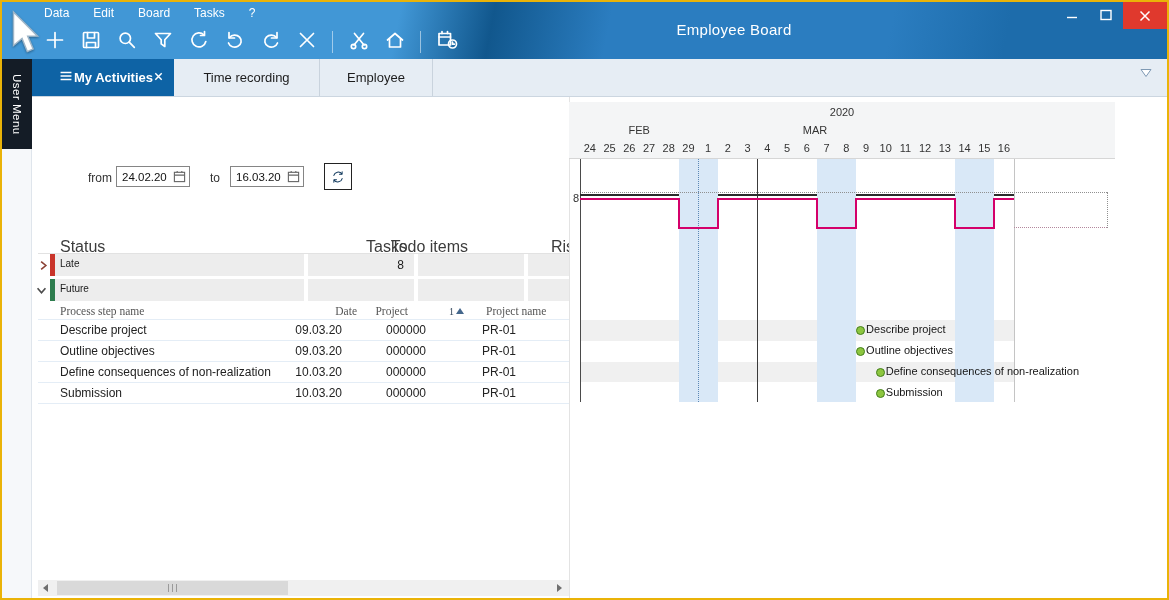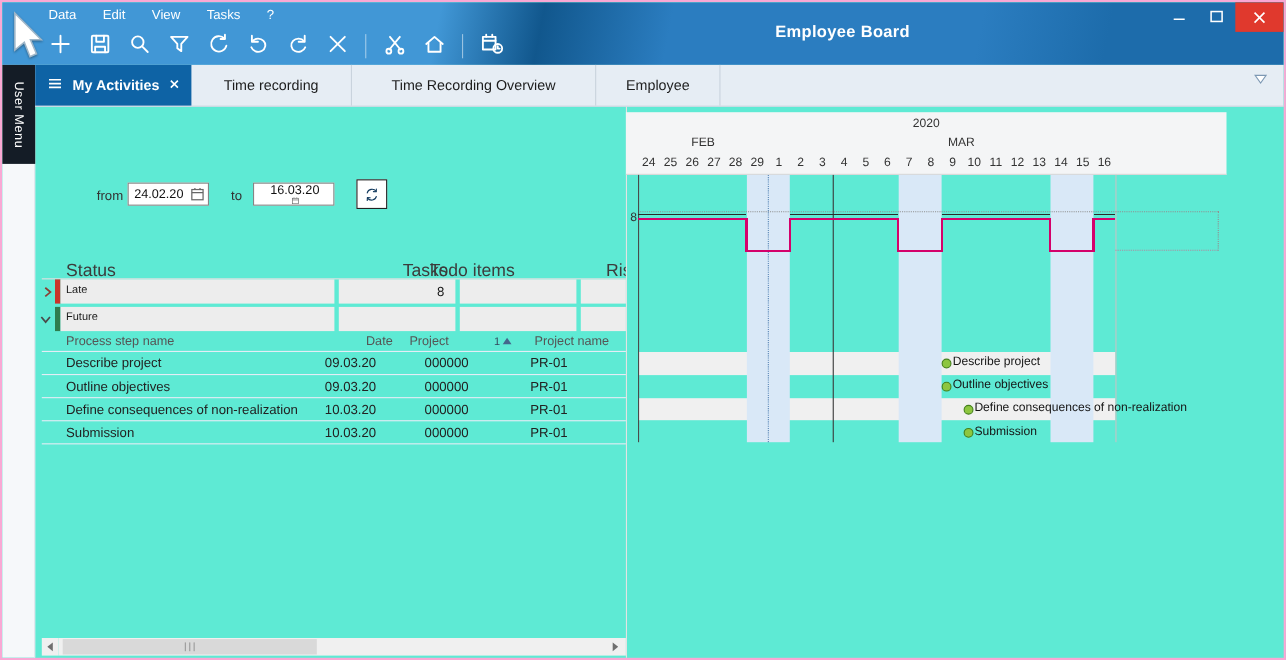--- a/index.html
+++ b/index.html
@@ -1,55 +1,55 @@
 <!DOCTYPE html>
 <html><head>
 <meta charset="utf-8">
 <style>
   html,body{margin:0;padding:0;background:#6b6b6b;}
   #win{
     position:relative;width:1169px;height:600px;margin:0 auto;
-    background:#5eead4;border:2px solid #f9a8d4;box-sizing:border-box;
+    background:#ffffff;border:2px solid #eab308;box-sizing:border-box;
     overflow:hidden;font-family:"Liberation Sans",sans-serif;
     -webkit-font-smoothing:antialiased;
   }
   .abs{position:absolute;}
   
   .titlebar{
     position:absolute;left:0;top:0;width:100%;height:57px;
     background:linear-gradient(101deg,#4197d6 0%,#4197d6 34%,#11578d 42%,#2b7dc0 52%,#2b7dc0 76%,#1d6cab 86%,#1d6cab 100%);
   }
   .menubar{position:absolute;left:42px;top:4px;display:flex;gap:24px;}
   .menu-item{color:#fff;font-size:12px;cursor:default;}
   .toolbar{position:absolute;left:40px;top:25px;height:30px;display:flex;align-items:center;gap:11px;}
   .tool-btn{width:25px;height:25px;display:flex;align-items:center;justify-content:center;}
   .tool-sep{width:1px;height:22px;background:rgba(255,255,255,.5);margin:0 2px;}
-  .app-title{position:absolute;top:19px;left:764px;transform:translateX(-50%);color:#fff;font-size:15px;font-weight:bold;letter-spacing:.3px;white-space:nowrap;}
+  .app-title{position:absolute;top:19px;left:732px;transform:translateX(-50%);color:#fff;font-size:15px;font-weight:normal;letter-spacing:.3px;white-space:nowrap;}
   .win-controls{position:absolute;top:0;right:0;display:flex;align-items:flex-start;}
   .winbtn{width:34px;height:26px;display:flex;align-items:center;justify-content:center;}
   .winbtn.close{width:44px;height:27px;background:#e0392d;}
   .cursor-svg{position:absolute;left:8px;top:8px;z-index:60;filter:drop-shadow(0 1px 1px rgba(0,0,0,.35));}
   
   .side-strip{position:absolute;left:0;top:57px;width:30px;bottom:0;background:#f6f8fa;border-right:1px solid #dfe5ec;box-sizing:border-box;}
   .user-menu-tab{position:absolute;left:0;top:0;width:30px;height:90px;background:#141c26;display:flex;align-items:center;justify-content:center;}
   .user-menu-tab span{writing-mode:vertical-rl;color:#fff;font-size:11.5px;letter-spacing:.5px;white-space:nowrap;}
   
   .tabbar{position:absolute;left:30px;top:57px;right:0;height:38px;background:#e6edf4;border-bottom:1px solid #ccd6e0;box-sizing:border-box;display:flex;}
   .tab{height:37px;box-sizing:border-box;display:flex;align-items:center;justify-content:center;font-size:13px;color:#1c1c1c;border-right:1px solid #c9d3dd;cursor:default;flex:none;}
-  .tab.active{background:#0e63a5;color:#fff;font-weight:bold;justify-content:space-between;padding:0 10px;border-right:none;}
+  .tab.active{background:#0e63a5;color:#fff;font-weight:bold;justify-content:flex-end;padding:0 10px;border-right:none;}
   .tab-dropdown{position:absolute;right:14px;top:6px;}
   
   .flt-label{position:absolute;font-size:12px;color:#333;}
   .date-input{position:absolute;height:21px;width:74px;border:1px solid #858585;background:#fff;font-size:11.5px;color:#111;display:flex;align-items:center;justify-content:space-between;padding:0 3px 0 5px;box-sizing:border-box;}
   .refresh-btn{position:absolute;left:322px;top:161px;width:28px;height:27px;background:#fff;border:1px solid #222;display:flex;align-items:center;justify-content:center;box-sizing:border-box;}
   .thead-cell{position:absolute;top:236px;font-size:16px;color:#3c3c3c;}
   .group-seg{position:absolute;height:22px;background:#ededed;}
   .group-name{position:absolute;font-size:10px;color:#1b1b1b;}
   .group-count{position:absolute;font-size:12px;color:#1b1b1b;text-align:right;}
-  .subhead{position:absolute;top:303px;font-size:11.5px;color:#555;}
+  .subhead{position:absolute;top:303px;font-size:11.5px;color:#555;font-family:Liberation Serif, serif;}
   .trow{position:absolute;left:36px;width:531px;height:21px;border-bottom:1px solid #e4edf6;box-sizing:border-box;}
   .trow .c{position:absolute;top:3px;font-size:12px;color:#222;white-space:nowrap;}
   .link{color:#0d63a7;}
   .sort-tri{display:inline-block;width:0;height:0;border-left:4px solid transparent;border-right:4px solid transparent;border-bottom:6px solid #44678c;margin-left:2px;vertical-align:1px;}
   
   .sb{position:absolute;top:578px;height:16px;background:#f0f0f0;}
   .sb-arrow{display:flex;align-items:center;justify-content:center;}
   .tri-l{width:0;height:0;border-top:4px solid transparent;border-bottom:4px solid transparent;border-right:5px solid #6f6f6f;}
   .tri-r{width:0;height:0;border-top:4px solid transparent;border-bottom:4px solid transparent;border-left:5px solid #6f6f6f;}
   .sb-thumb{position:absolute;left:55px;top:579px;width:231px;height:14px;background:#d9d9d9;display:flex;align-items:center;justify-content:center;gap:3px;}
@@ -62,21 +62,21 @@
 </style>
 </head>
 <body>
 
 <div id="win">
 
   <div class="titlebar">
     <nav class="menubar" id="menubar">
         <span class="menu-item">Data</span>
         <span class="menu-item">Edit</span>
-        <span class="menu-item">View</span>
+        <span class="menu-item">Board</span>
         <span class="menu-item">Tasks</span>
         <span class="menu-item">?</span>
       </nav>
     <div class="toolbar" id="toolbar">
         <div class="tool-btn">
           <span><svg width="22" height="22" viewBox="0 0 22 22" fill="none" stroke="#ffffff" stroke-width="1.7" stroke-linecap="round" stroke-linejoin="round">
               <path d="M11 3.5v15M3.5 11h15"></path>
             </svg></span>
         </div>
         <div class="tool-btn">
@@ -178,23 +178,20 @@
           <span><svg width="16" height="14" viewBox="0 0 18 18" stroke="#fff" stroke-width="2" fill="none">
               <path d="M2 4.5h14M2 9h14M2 13.5h14"></path>
             </svg></span>
           <span>My Activities</span>
           <span><svg width="11" height="11" viewBox="0 0 12 12" stroke="#fff" stroke-width="1.6" fill="none">
               <path d="M2.5 2.5l7 7M9.5 2.5l-7 7"></path>
             </svg></span>
         </div>
         <div class="tab" style="width: 146px; text-align: right;">
           <span>Time recording</span>
-        </div>
-        <div class="tab" style="width: 222px;">
-          <span>Time Recording Overview</span>
         </div>
         <div class="tab" style="width: 113px;">
           <span>Employee</span>
         </div>
       </div>
     <div class="tab-dropdown">
       <svg width="14" height="12" viewBox="0 0 14 12">
           <path d="M2 2.5h10L7 9.5z" fill="#ffffff" stroke="#7e99b4" stroke-width="1"></path>
         </svg>
     </div>
@@ -202,21 +199,21 @@
 
   <span class="flt-label" style="left:86px;top:169px;">from</span>
   <div class="date-input" style="left:114px;top:164px;">
     <span>24.02.20</span>
     <svg width="13" height="13" viewBox="0 0 14 14" fill="none" stroke="#666" stroke-width="1.2">
         <rect x="1.5" y="2.5" width="11" height="10"></rect>
         <path d="M1.5 5.5h11M4.5 2.5V1M9.5 2.5V1"></path>
       </svg>
   </div>
   <span class="flt-label" style="left:208px;top:169px;">to</span>
-  <div class="date-input" style="left:228px;top:164px;flex-direction:column;">
+  <div class="date-input" style="left:228px;top:164px;">
     <span>16.03.20</span>
     <svg width="13" height="13" viewBox="0 0 14 14" fill="none" stroke="#666" stroke-width="1.2">
         <rect x="1.5" y="2.5" width="11" height="10"></rect>
         <path d="M1.5 5.5h11M4.5 2.5V1M9.5 2.5V1"></path>
       </svg>
   </div>
   <button class="refresh-btn">
     <svg width="20" height="20" viewBox="0 0 22 22" fill="none" stroke="#123a5e" stroke-width="1.6" stroke-linecap="round" stroke-linejoin="round">
       <path d="M4.5 8.5a7 6.5 0 0 1 12.6-2.4"></path>
         <polyline points="17.5,2.8 17.3,6.8 13.3,6.6"></polyline>
@@ -298,21 +295,21 @@
   <div class="sb sb-arrow" style="left:548px;width:19px;">
       <span class="tri-r"></span>
     </div>
 
   <div class="abs" style="left:567px;top:95px;width:1px;height:503px;background:#e3e3e3;"></div>
 
   <div id="gantt"></div>
 <div style="position: absolute; left: 567px; top: 100px; width: 546px; height: 57px; background: rgb(244, 245, 246); border-bottom: 1px solid rgb(214, 214, 214); box-sizing: border-box; z-index: 1;"></div>
     <span class="g-year" style="position: absolute; left: 840px; top: 104px; z-index: 2;">2020</span>
     <span class="g-month" style="position: absolute; z-index: 2; left: 637.16px;">FEB</span>
-    <span class="g-month" style="position: absolute; z-index: 2; left: 872px;">MAR</span>
+    <span class="g-month" style="position: absolute; z-index: 2; left: 813px;">MAR</span>
     <span class="g-day" style="position: absolute; z-index: 2; left: 578px; width: 19.72px;">24</span>
     <span class="g-day" style="position: absolute; z-index: 2; left: 597.72px; width: 19.72px;">25</span>
     <span class="g-day" style="position: absolute; z-index: 2; left: 617.44px; width: 19.72px;">26</span>
     <span class="g-day" style="position: absolute; z-index: 2; left: 637.16px; width: 19.72px;">27</span>
     <span class="g-day" style="position: absolute; z-index: 2; left: 656.88px; width: 19.72px;">28</span>
     <span class="g-day" style="position: absolute; z-index: 2; left: 676.6px; width: 19.72px;">29</span>
     <span class="g-day" style="position: absolute; z-index: 2; left: 696.32px; width: 19.72px;">1</span>
     <span class="g-day" style="position: absolute; z-index: 2; left: 716.04px; width: 19.72px;">2</span>
     <span class="g-day" style="position: absolute; z-index: 2; left: 735.76px; width: 19.72px;">3</span>
     <span class="g-day" style="position: absolute; z-index: 2; left: 755.48px; width: 19.72px;">4</span>

